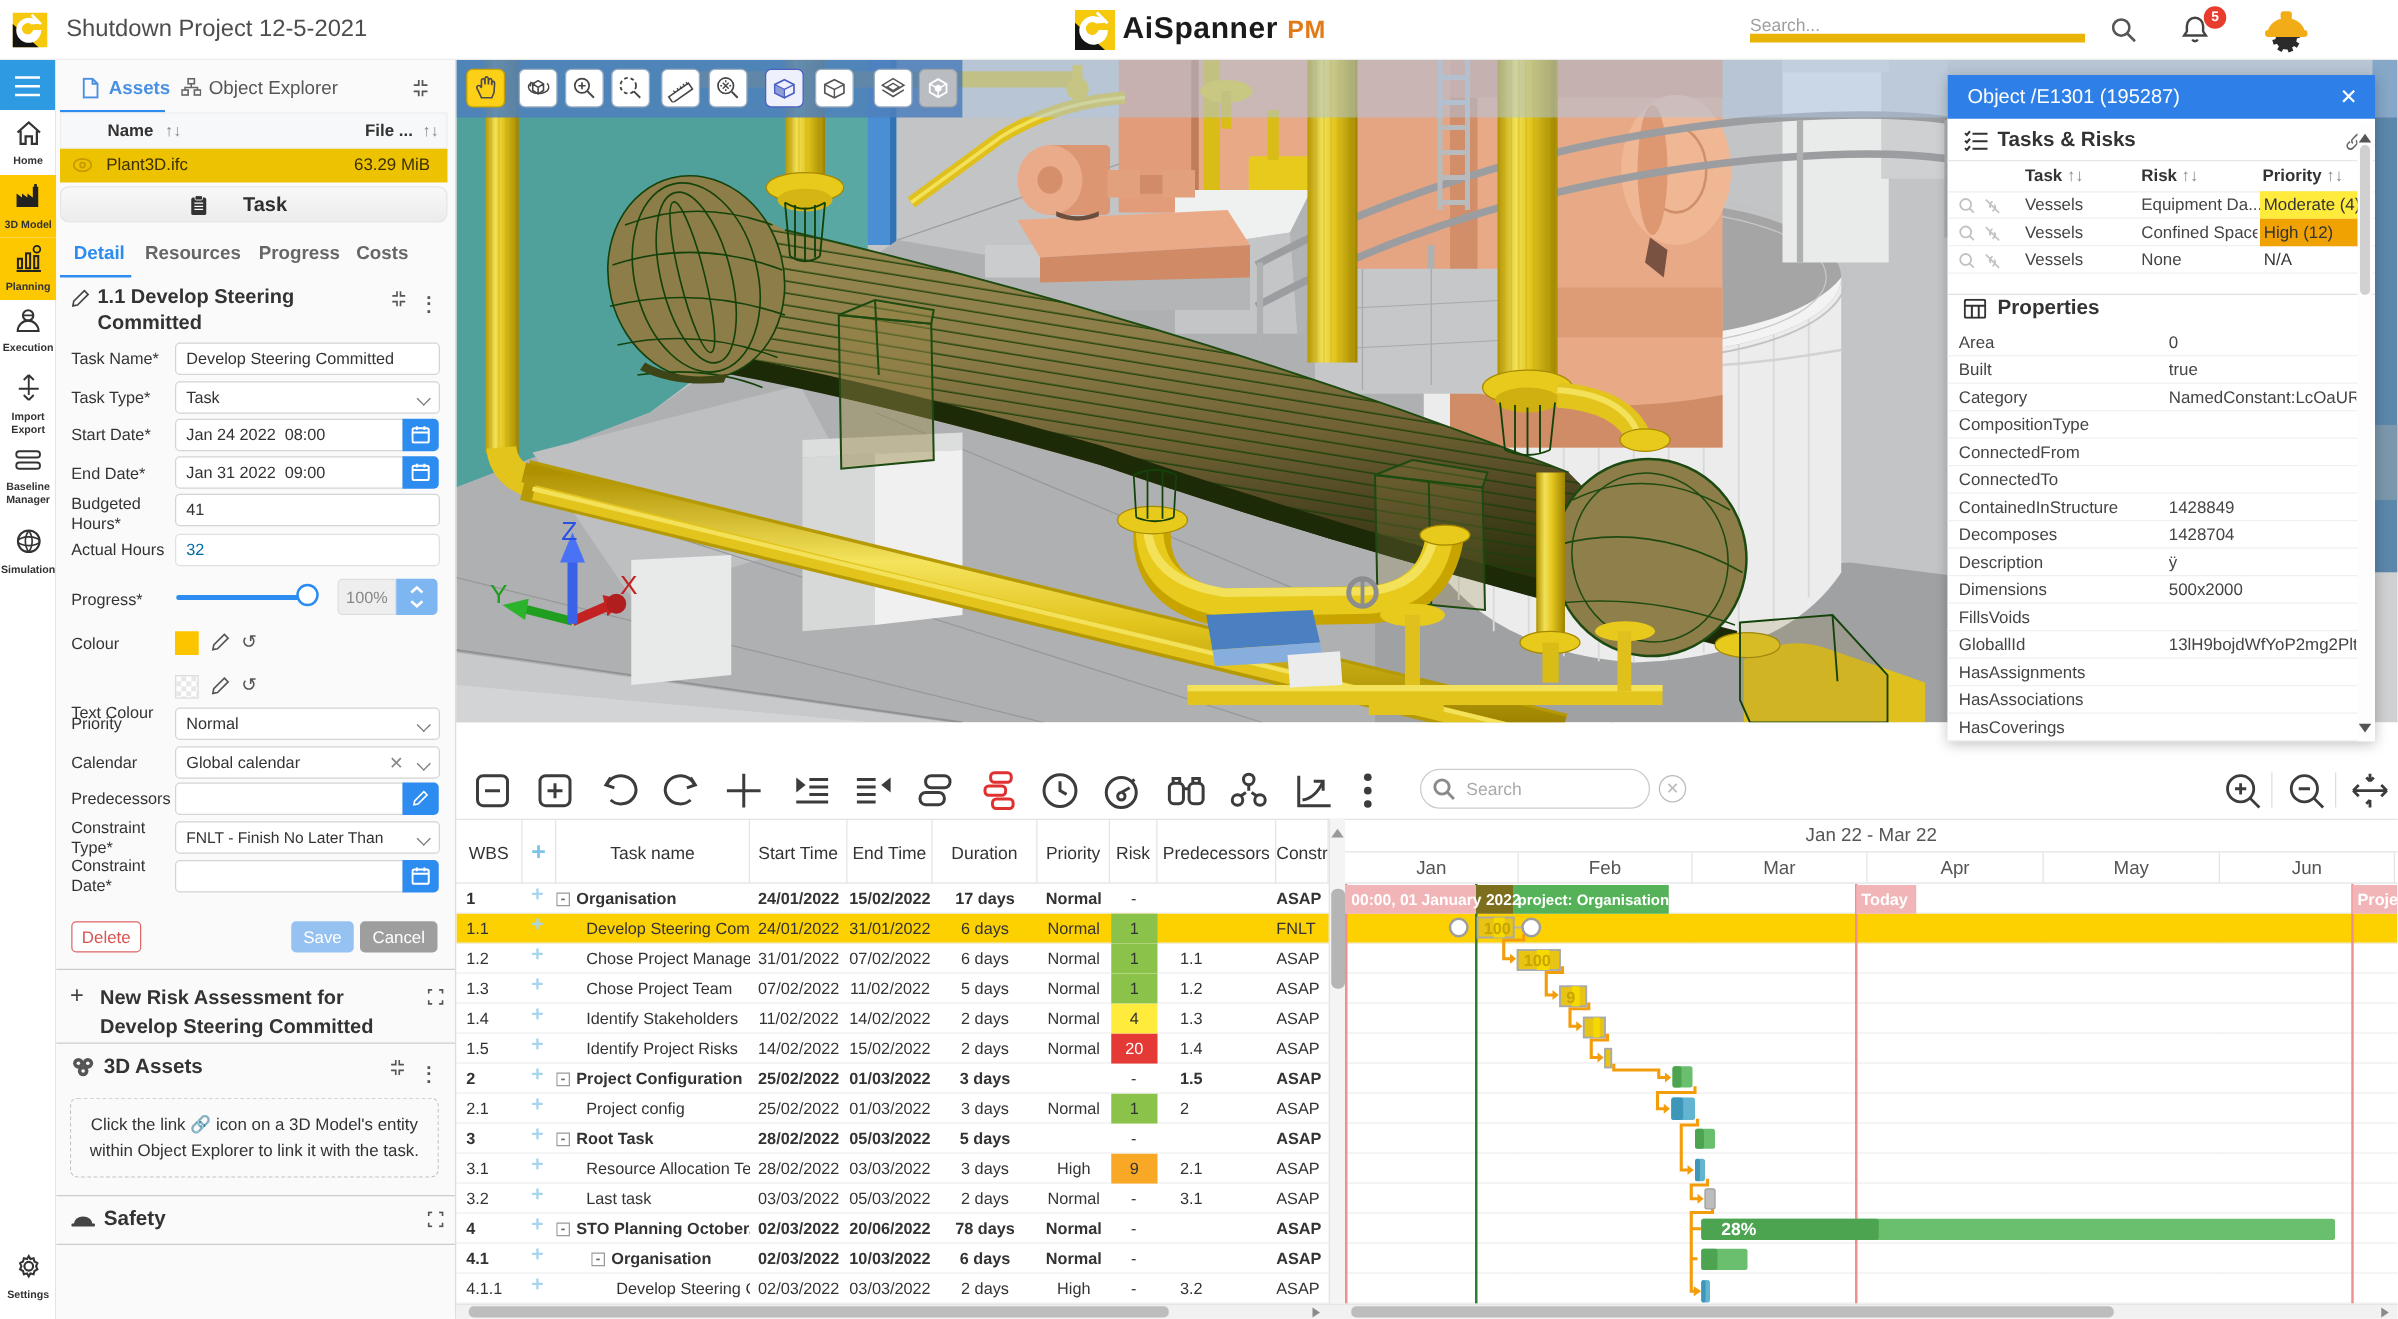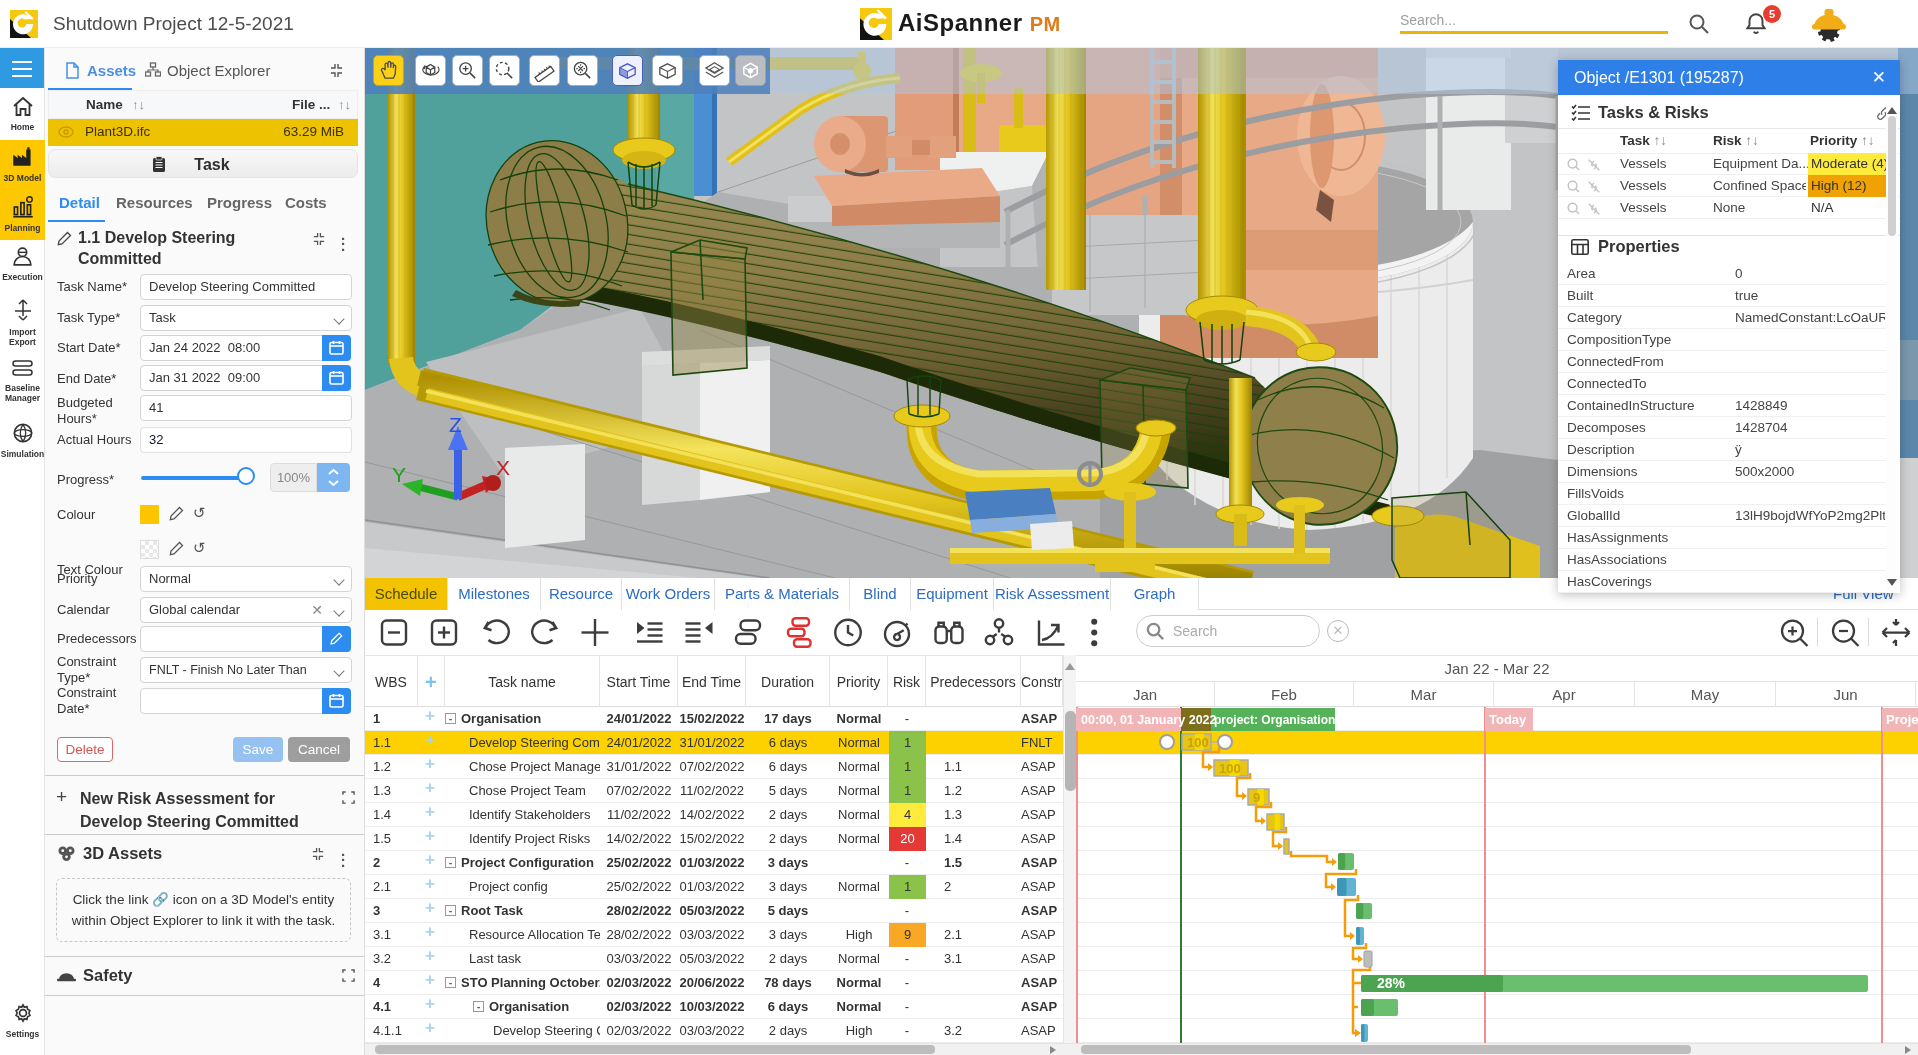--- a/index.html
+++ b/index.html
@@ -30,21 +30,21 @@
     <path d="M14.5 2.5 l7.5 7.5 1.5-1.5 -7.5-7.5Z" fill="#fff"></path>
   </svg>
   <div class="abs" style="left:53px;top:13px;font-size:19px;color:#4d4d4d;">Shutdown Project 12-5-2021</div>
   <svg class="abs" style="left:860px;top:8px" width="32" height="32" viewBox="0 0 28 28">
     <rect x="0" y="0" width="28" height="28" fill="#f6c80e"></rect>
     <path d="M0 9 L0 28 L21 28 Z" fill="#131313"></path>
     <path d="M21.5 9 A10 10 0 1 0 23 14 L16.5 14 A4.5 4.5 0 1 1 15 9.5 Z" fill="#fff"></path>
     <path d="M14.5 2.5 l7.5 7.5 1.5-1.5 -7.5-7.5Z" fill="#fff"></path>
   </svg>
   <div class="abs" style="left:898px;top:9px;font-size:24px;font-weight:bold;color:#1a1a1a;letter-spacing:0.5px;">AiSpanner <span style="color:#e07b1a;font-size:20px;">PM</span></div>
-  <div class="abs" style="left:1400px;top:12px;width:268px;border-bottom:3px solid #eab308;height:22px;font-size:14px;color:#9e9e9e;">Search...</div>
+  <div class="abs" style="left:1400px;top:12px;width:268px;border-bottom:7px solid #eab308;height:22px;font-size:14px;color:#9e9e9e;">Search...</div>
   <svg class="abs" style="left:1688px;top:13px" width="22" height="22" viewBox="0 0 22 22">
       <circle cx="9" cy="9" r="6.5" fill="none" stroke="#555" stroke-width="2"></circle>
       <line x1="14" y1="14" x2="20" y2="20" stroke="#555" stroke-width="2"></line>
     </svg>
   <svg class="abs" style="left:1743px;top:11px" width="26" height="26" viewBox="0 0 24 24">
       <path d="M12 3 a6 6 0 0 1 6 6 v4 l2 3 H4 l2-3 V9 a6 6 0 0 1 6-6 Z" fill="none" stroke="#444" stroke-width="1.8"></path>
       <path d="M10 19 a2.2 2.2 0 0 0 4 0" fill="none" stroke="#444" stroke-width="1.8"></path>
     </svg>
   <div class="abs" style="left:1763px;top:5px;width:18px;height:18px;border-radius:50%;background:#e83c2e;color:#fff;font-size:11px;font-weight:bold;text-align:center;line-height:18px;">5</div>
   <svg class="abs" style="left:1808px;top:4px" width="42" height="42" viewBox="0 0 42 42">
@@ -200,21 +200,21 @@
   <div class="inp" style="top:317px;width:183px;border-radius:4px 0 0 4px;">Jan 31 2022&nbsp; 09:00</div>
   <div class="bluebtn" style="left:277px;top:317px;"><svg width="15" height="15" viewBox="0 0 15 15" style="margin-top:5px">
         <rect x="1" y="2.5" width="13" height="11.5" rx="1.5" fill="none" stroke="#fff" stroke-width="1.6"></rect>
         <line x1="1" y1="6" x2="14" y2="6" stroke="#fff" stroke-width="1.6"></line>
         <line x1="4.5" y1="1" x2="4.5" y2="4" stroke="#fff" stroke-width="1.6"></line>
         <line x1="10.5" y1="1" x2="10.5" y2="4" stroke="#fff" stroke-width="1.6"></line>
       </svg></div>
   <label class="f" style="top:347px;line-height:1.2;">Budgeted<br>Hours*</label>
   <div class="inp" style="top:347px;">41</div>
   <label class="f" style="top:384px;">Actual Hours</label>
-  <div class="inp" style="top:379px;color:#0f172a;border-color:#e0e0e0;">32</div>
+  <div class="inp" style="top:379px;color:#0369a1;border-color:#e0e0e0;">32</div>
   <label class="f" style="top:424px;">Progress*</label>
   <div class="abs" style="left:96px;top:428px;width:104px;height:4px;background:#2d8cf0;border-radius:2px;"></div>
   <div class="abs" style="left:192px;top:419px;width:18px;height:18px;background:#fff;border:2.5px solid #2d8cf0;border-radius:50%;"></div>
   <div class="abs" style="left:225px;top:415px;width:47px;height:29px;background:#eee;border:1px solid #ddd;border-radius:4px 0 0 4px;color:#888;font-size:13px;text-align:center;line-height:27px;">100%</div>
   <div class="abs" style="left:272px;top:415px;width:33px;height:29px;background:#7eb6f2;border-radius:0 4px 4px 0;">
      <svg width="33" height="29" viewBox="0 0 33 29">
         <path d="M12 11 l4.5-4 4.5 4 M12 18 l4.5 4 4.5-4" fill="none" stroke="#fff" stroke-width="2"></path>
       </svg>
   </div>
   <label class="f" style="top:459px;">Colour</label>
@@ -606,32 +606,20 @@
         <polygon points="12,8 17,11 12,14 7,11" fill="none" stroke="#555" stroke-width="1.1"></polygon>
         <path d="M3 13.5 L12 19 l9-5.5" fill="none" stroke="#555" stroke-width="1.3"></path>
       </svg></div>
   <div class="vbtn" style="left:370px;background:#b9bdc2;border-color:#9da2a8;"><svg width="23" height="23" viewBox="0 0 24 24">
         <polygon points="5,8.5 12,4.5 19,8.5 19,15.5 12,19.5 5,15.5" fill="none" stroke="#fff" stroke-width="1.5"></polygon>
         <path d="M5 8.5 L12 12.5 L19 8.5 M12 12.5 V19.5" fill="none" stroke="#fff" stroke-width="1.2"></path>
         <polygon points="9.2,10.6 12,9 14.8,10.6 14.8,13.8 12,15.4 9.2,13.8" fill="#fff"></polygon>
       </svg></div>
 </div>
 <div id="bottom">
-<div class="abs" style="left:0;top:0;width:1553px;height:32px;background:#fff;border-bottom:1px solid #e0e0e0;">
-<div class="abs" style="left:0px;top:0;width:83px;height:32px;background:#f3c200;border-right:1px solid #e0e0e0;color:#4a4a00;font-size:15px;text-align:center;line-height:32px;">Schedule</div>
-<div class="abs" style="left:83px;top:0;width:93px;height:32px;background:#fff;border-right:1px solid #e0e0e0;color:#2d6cc4;font-size:15px;text-align:center;line-height:32px;">Milestones</div>
-<div class="abs" style="left:176px;top:0;width:81px;height:32px;background:#fff;border-right:1px solid #e0e0e0;color:#2d6cc4;font-size:15px;text-align:center;line-height:32px;">Resource</div>
-<div class="abs" style="left:257px;top:0;width:93px;height:32px;background:#fff;border-right:1px solid #e0e0e0;color:#2d6cc4;font-size:15px;text-align:center;line-height:32px;">Work Orders</div>
-<div class="abs" style="left:350px;top:0;width:135px;height:32px;background:#fff;border-right:1px solid #e0e0e0;color:#2d6cc4;font-size:15px;text-align:center;line-height:32px;">Parts &amp; Materials</div>
-<div class="abs" style="left:485px;top:0;width:61px;height:32px;background:#fff;border-right:1px solid #e0e0e0;color:#2d6cc4;font-size:15px;text-align:center;line-height:32px;">Blind</div>
-<div class="abs" style="left:546px;top:0;width:83px;height:32px;background:#fff;border-right:1px solid #e0e0e0;color:#2d6cc4;font-size:15px;text-align:center;line-height:32px;">Equipment</div>
-<div class="abs" style="left:629px;top:0;width:117px;height:32px;background:#fff;border-right:1px solid #e0e0e0;color:#2d6cc4;font-size:15px;text-align:center;line-height:32px;">Risk Assessment</div>
-<div class="abs" style="left:746px;top:0;width:88px;height:32px;background:#fff;border-right:1px solid #e0e0e0;color:#2d6cc4;font-size:15px;text-align:center;line-height:32px;">Graph</div>
-<div class="abs" style="left:1468px;top:0;width:80px;font-size:15px;color:#2d6cc4;line-height:32px;">Full View</div>
-</div>
 <div class="abs" style="left:0;top:32px;width:1553px;height:45px;background:#fff;">
 <div class="abs" style="left:11px;top:4px;width:36px;height:37px;"><svg width="36" height="37" viewBox="0 0 24 24">
           <rect x="4" y="4" width="16" height="16" rx="3" stroke="#3c3c3c" stroke-width="1.6" fill="none"></rect>
           <line x1="8" y1="12" x2="16" y2="12" stroke="#3c3c3c" stroke-width="1.6" fill="none"></line>
         </svg></div>
 <div class="abs" style="left:61px;top:4px;width:36px;height:37px;"><svg width="36" height="37" viewBox="0 0 24 24">
           <rect x="4" y="4" width="16" height="16" rx="3" stroke="#3c3c3c" stroke-width="1.6" fill="none"></rect>
           <line x1="8" y1="12" x2="16" y2="12" stroke="#3c3c3c" stroke-width="1.6" fill="none"></line>
           <line x1="12" y1="8" x2="12" y2="16" stroke="#3c3c3c" stroke-width="1.6" fill="none"></line>
         </svg></div>

